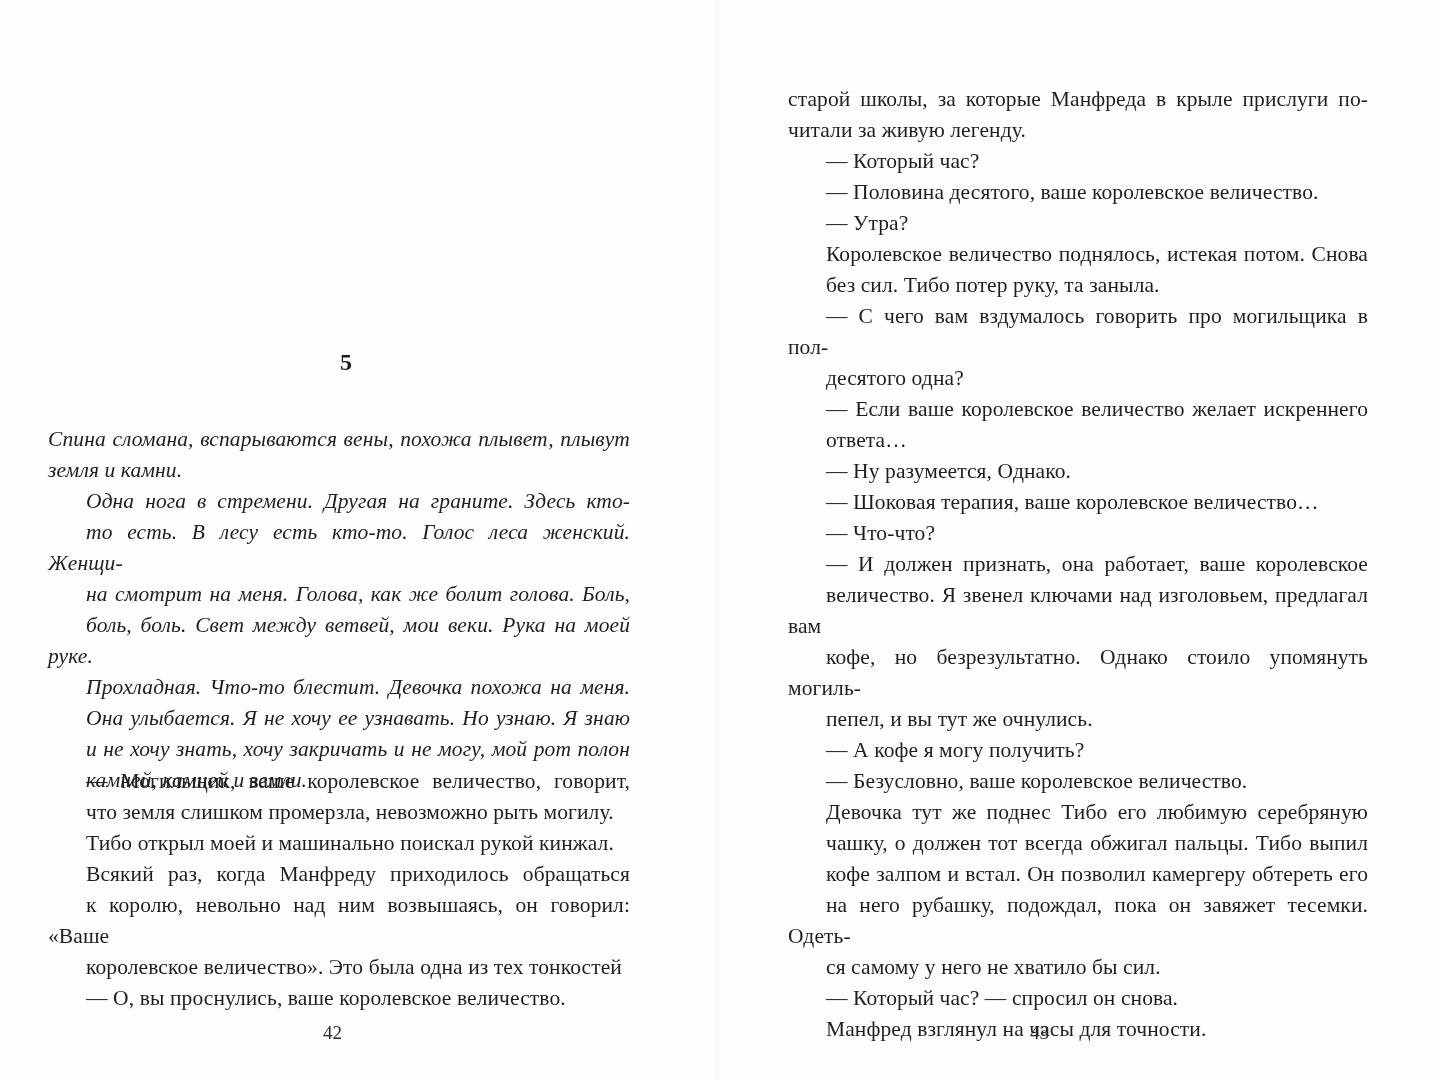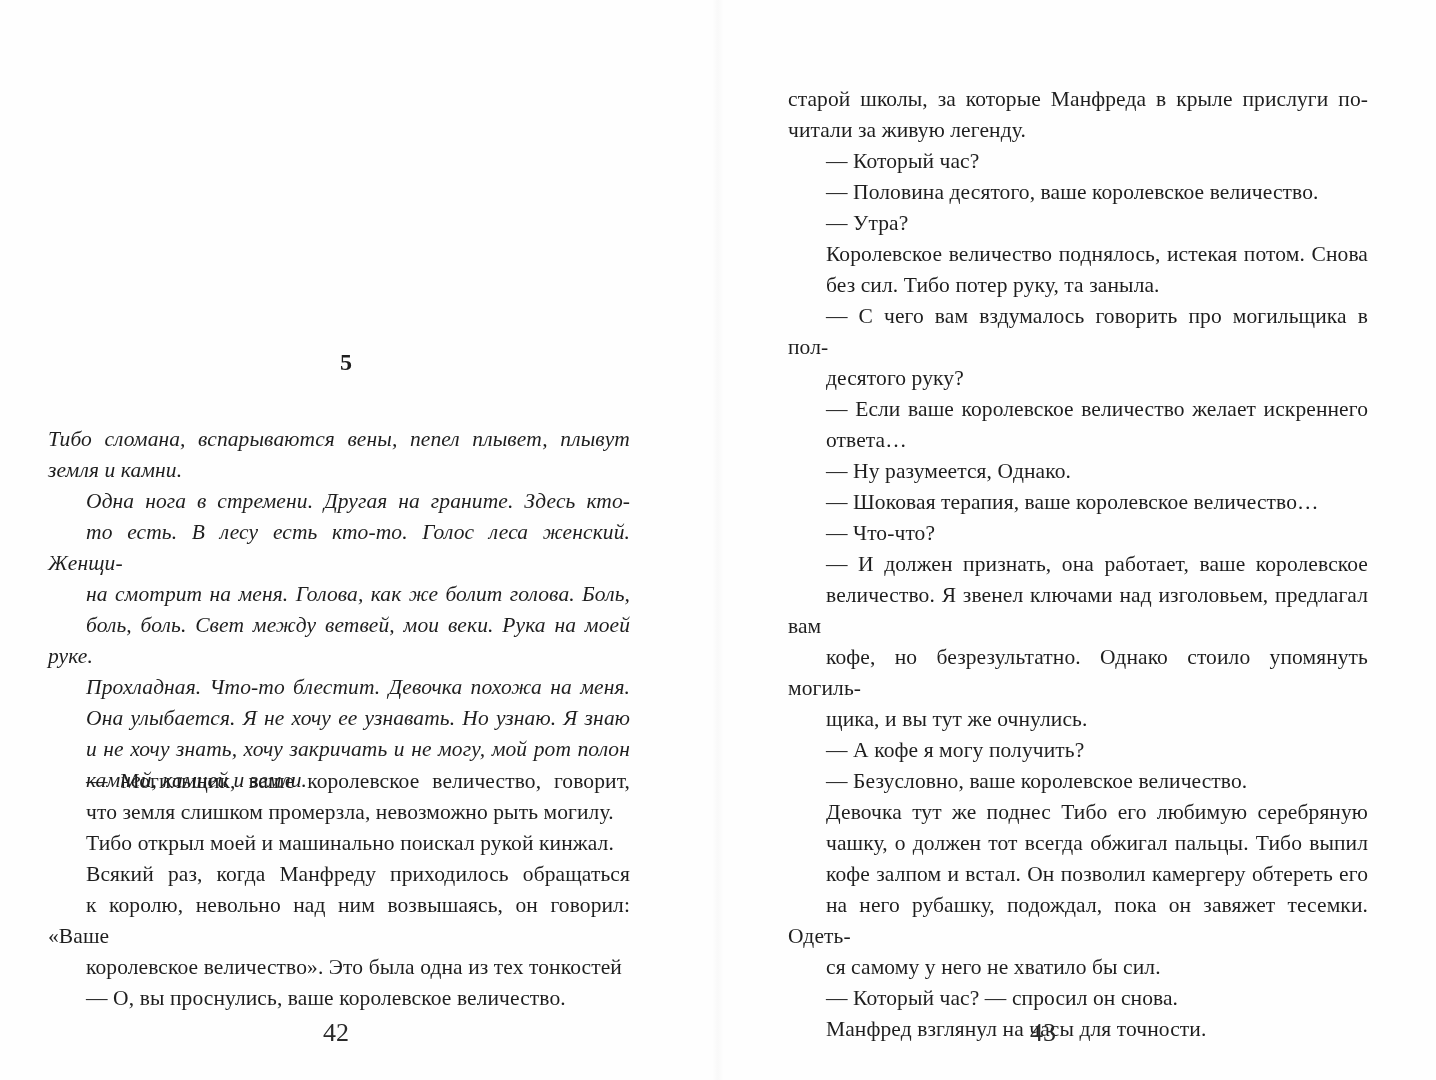--- a/index.html
+++ b/index.html
@@ -67,21 +67,21 @@
       width: 56px;
       text-align: center;
       font-size: 24px;
       font-weight: bold;
       line-height: 32px;
     }
 
     .folio {
       position: absolute;
       top: 1020px;
-      font-size: 26px;
+      font-size: 19px;
       line-height: 26px;
       color: #2a2a2a;
     }
     .page-left .folio { left: 323px; }
     .page-right .folio { left: 312px; }
 
     .gutter-shadow {
       position: absolute;
       top: 0;
       left: 712px;
@@ -93,21 +93,21 @@
 </head>
 <body>
 
 <div class="spread">
 
   <div class="page page-left">
     <div class="chapter-number">5</div>
 
     <div class="text-block italic">
         <p class="para no-indent">
-          <span class="line">Тибо сломана, вспарываются вены, пепел плывет, плывут</span>
+          <span class="line">Спина сломана, вспарываются вены, похожа плывет, плывут</span>
           <span class="line last">земля и камни.</span>
         </p>
         <p class="para">
           <span class="line">Одна нога в стремени. Другая на граните. Здесь кто-</span>
           <span class="line">то есть. В лесу есть кто-то. Голос леса женский. Женщи-</span>
           <span class="line">на смотрит на меня. Голова, как же болит голова. Боль,</span>
           <span class="line">боль, боль. Свет между ветвей, мои веки. Рука на моей руке.</span>
           <span class="line">Прохладная. Что-то блестит. Девочка похожа на меня.</span>
           <span class="line">Она улыбается. Я не хочу ее узнавать. Но узнаю. Я знаю</span>
           <span class="line">и не хочу знать, хочу закричать и не могу, мой рот полон</span>
@@ -152,40 +152,40 @@
         </p>
         <p class="para">
           <span class="line last">— Утра?</span>
         </p>
         <p class="para">
           <span class="line">Королевское величество поднялось, истекая потом. Снова</span>
           <span class="line last">без сил. Тибо потер руку, та заныла.</span>
         </p>
         <p class="para">
           <span class="line">— С чего вам вздумалось говорить про могильщика в пол-</span>
-          <span class="line last">десятого руку?</span>
+          <span class="line last">десятого одна?</span>
         </p>
         <p class="para">
           <span class="line">— Если ваше королевское величество желает искреннего</span>
           <span class="line last">ответа…</span>
         </p>
         <p class="para">
           <span class="line last">— Ну разумеется, Однако.</span>
         </p>
         <p class="para">
           <span class="line last">— Шоковая терапия, ваше королевское величество…</span>
         </p>
         <p class="para">
           <span class="line last">— Что-что?</span>
         </p>
         <p class="para">
           <span class="line">— И должен признать, она работает, ваше королевское</span>
           <span class="line">величество. Я звенел ключами над изголовьем, предлагал вам</span>
           <span class="line">кофе, но безрезультатно. Однако стоило упомянуть могиль-</span>
-          <span class="line last">щика, и вы тут же очнулись.</span>
+          <span class="line last">пепел, и вы тут же очнулись.</span>
         </p>
         <p class="para">
           <span class="line last">— А кофе я могу получить?</span>
         </p>
         <p class="para">
           <span class="line last">— Безусловно, ваше королевское величество.</span>
         </p>
         <p class="para">
           <span class="line">Девочка тут же поднес Тибо его любимую серебряную</span>
           <span class="line">чашку, о должен тот всегда обжигал пальцы. Тибо выпил</span>

